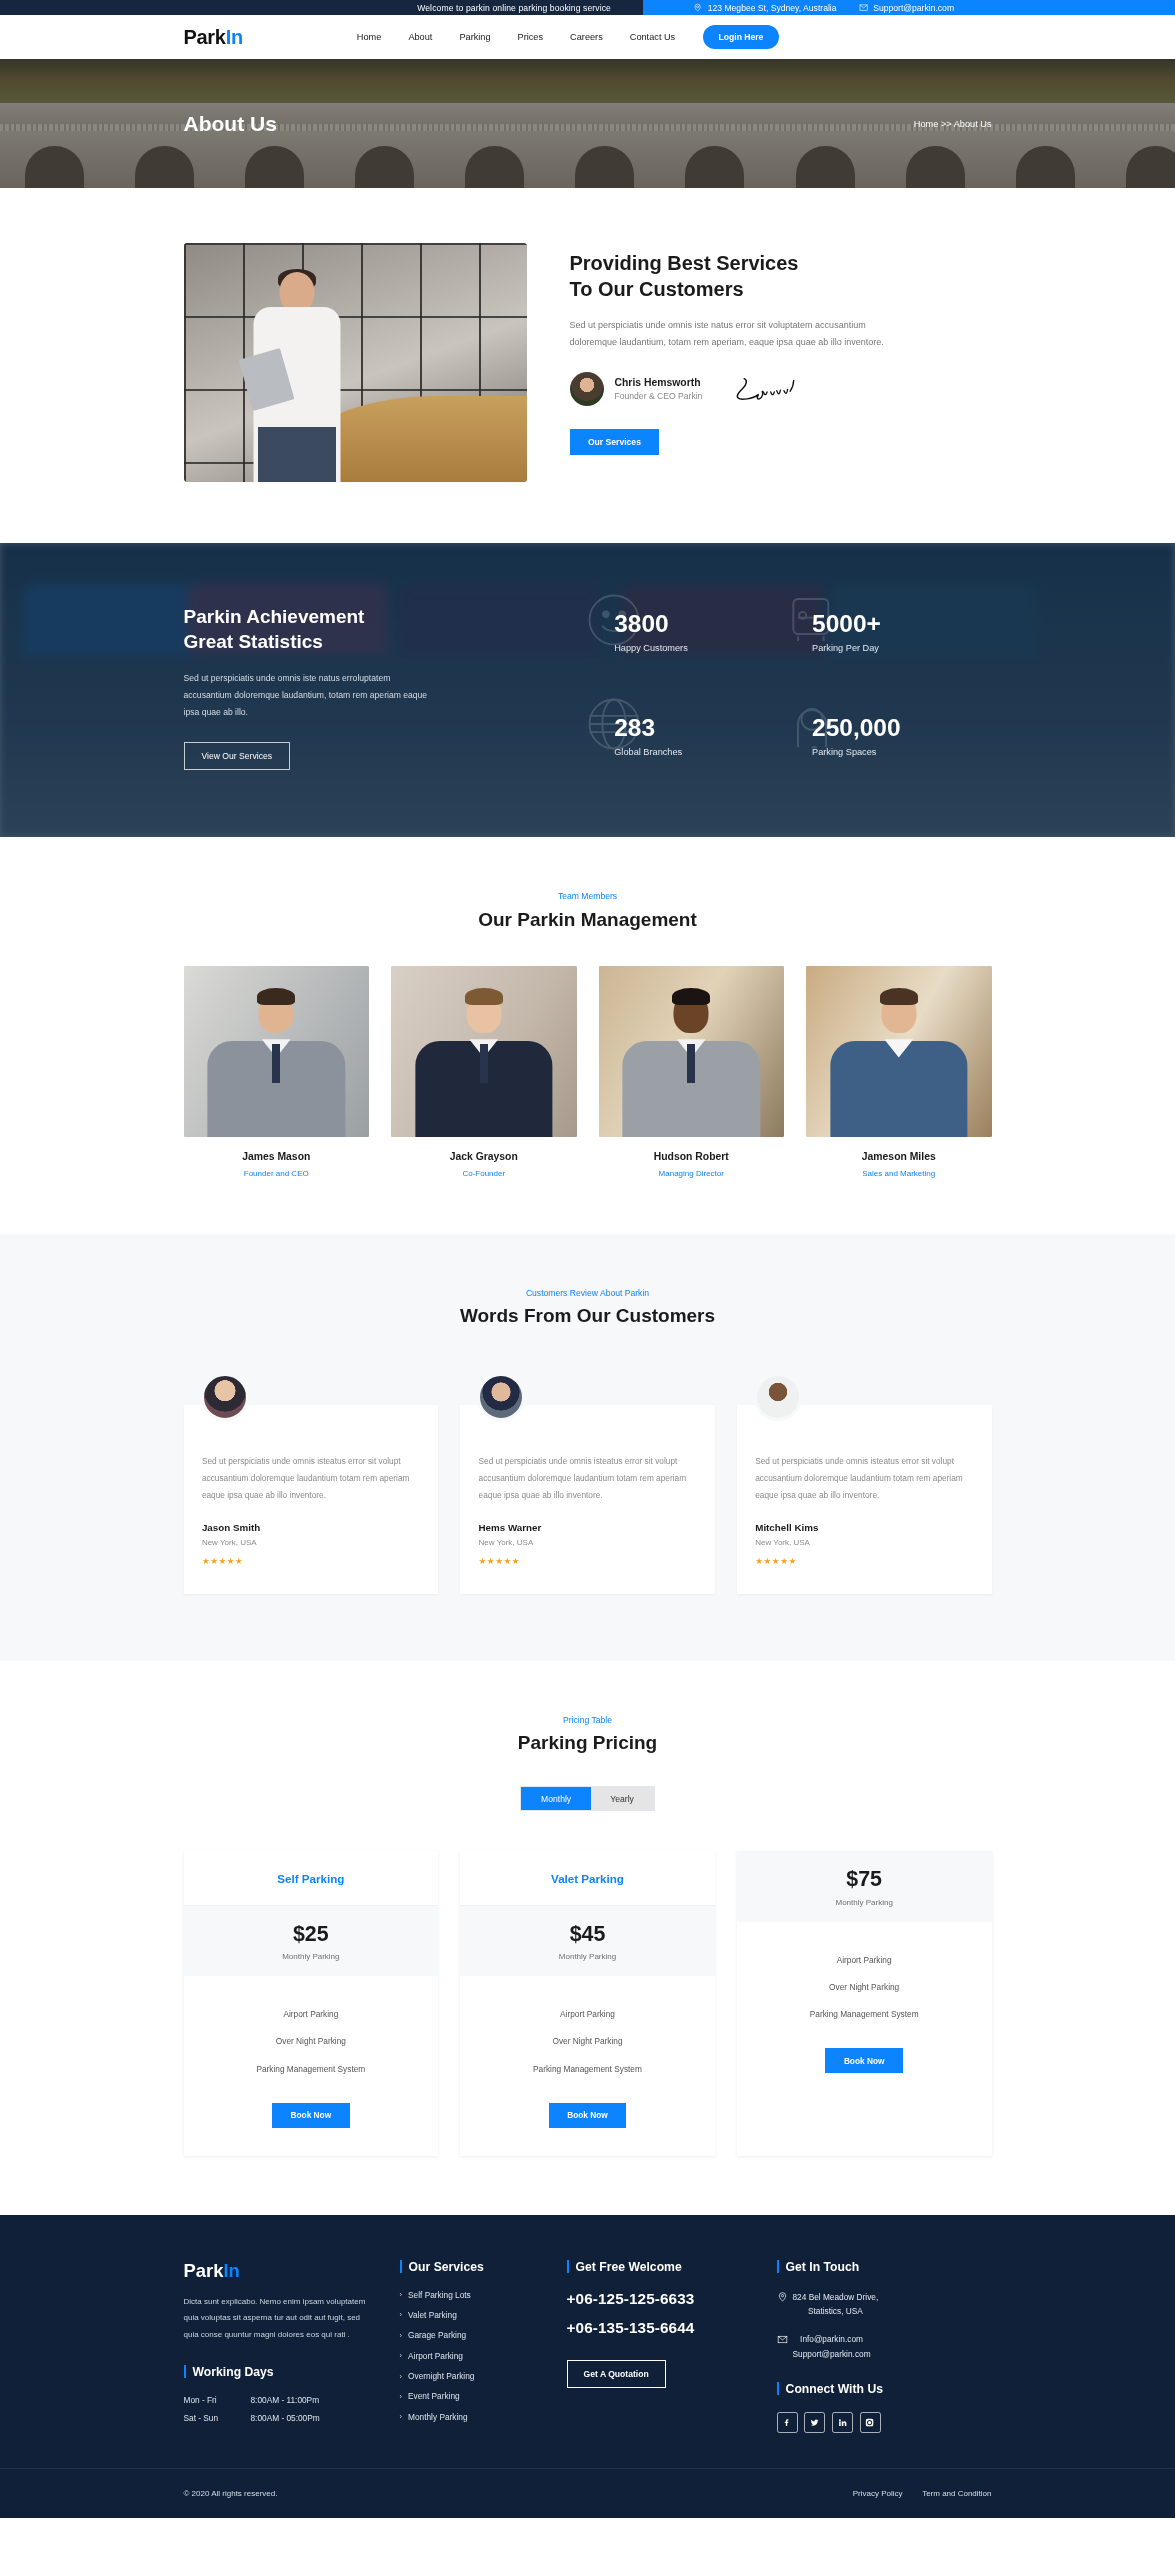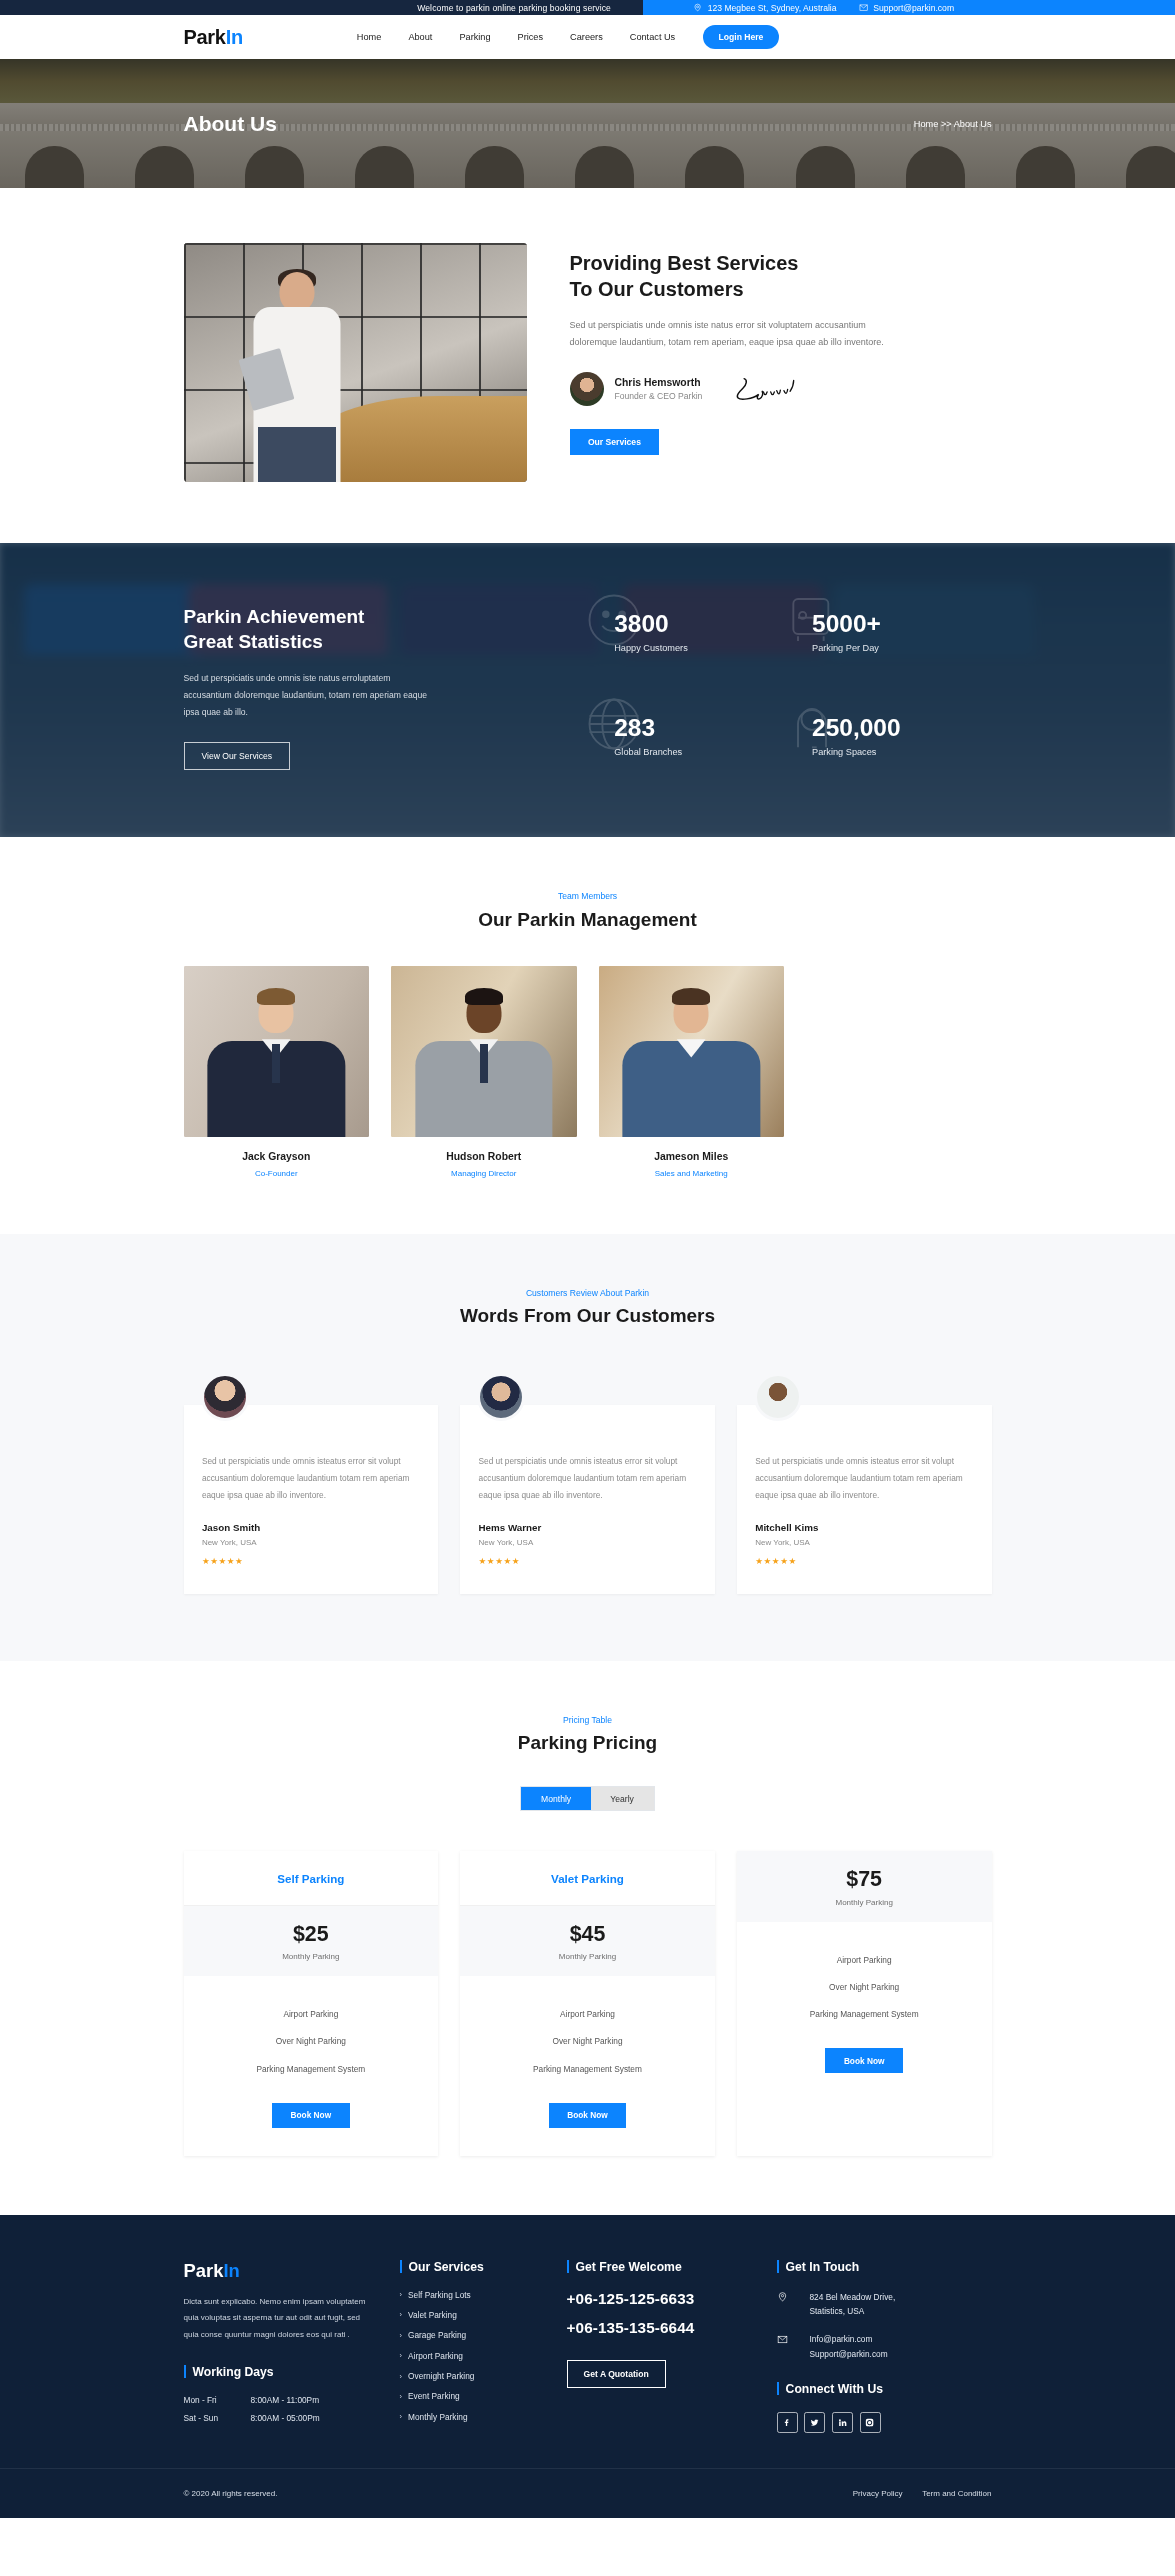--- a/index.html
+++ b/index.html
@@ -193,21 +193,21 @@
   .fhead { display:flex; align-items:center; gap:6.7px; font-size:12.2px; font-weight:bold; margin-bottom:16px; }
   .fbar { width:2.4px; height:13px; background:#0c84fe; display:inline-block; }
   .wd { margin-top:22px; }
   .wd-row { display:flex; font-size:8.3px; color:#dfe5ee; margin-bottom:8px; }
   .wd-row span:first-child { width:67px; }
   .fserv li { list-style:none; font-size:8.3px; color:#dfe5ee; margin-bottom:10.4px; display:flex; gap:6.1px; align-items:center; }
   .chev { color:#cbd4e2; font-size:7.3px; }
   .fphone { font-size:15.3px; font-weight:bold; margin-bottom:11.6px; letter-spacing:0.1px; }
   .btn-quote { border:0.6px solid #fff; background:transparent; color:#fff; padding:8px 16px;
     font-size:8.6px; font-weight:bold; margin-top:11px; cursor:pointer; font-family:"Liberation Sans", sans-serif; }
-  .fcontact { display:flex; gap:22px; margin-bottom:14.7px; align-items:flex-start; }
+  .fcontact { display:flex; gap:5px; margin-bottom:14.7px; align-items:flex-start;text-align:center; }
   .fcontact svg { width:11px; height:11px; stroke:#fff; fill:none; stroke-width:1.5; flex:0 0 11px; margin-top:1.2px; }
   .fcontact .txt { font-size:8.3px; line-height:1.7; color:#e3e9f2; }
   .socials { display:flex; gap:6.7px; margin-top:2.4px; }
   .soc { width:21px; height:21px; border:0.6px solid rgba(255,255,255,.65); border-radius:2.4px;
     display:flex; align-items:center; justify-content:center; cursor:pointer; }
   .soc svg { width:9.2px; height:9.2px; fill:#fff; }
   .copy { border-top:0.6px solid rgba(255,255,255,.08); margin-top:35px; }
   .copy .container { display:flex; justify-content:space-between; align-items:center; height:49px; }
   .copy span { font-size:8px; color:#d8dfe9; }
   .copy .links { display:flex; gap:19.6px; }
@@ -376,20 +376,32 @@
     </div>
   </div>
 </div>
 
 <div class="team">
   <div class="container">
     <div class="eyebrow">Team Members</div>
     <div class="sec-title">Our Parkin Management</div>
     <div class="team-grid">
 
+      <div>
+        <div class="tm-photo">
+          <div class="bgw" style="background:linear-gradient(120deg,#dadad6,#b4b7b8 60%,#9aa0a2)"></div>
+          <div class="suit" style="background:#8c929c"></div>
+          <div class="col"></div>
+            <div class="tie"></div>
+          <div class="hd" style="background:#e0b391"></div>
+          <div class="hr" style="background:#3a2a1e"></div>
+        </div>
+        <div class="tm-name">James Mason</div>
+        <div class="tm-role">Founder and CEO</div>
+      </div>
 
       <div>
         <div class="tm-photo">
           <div class="bgw" style="background:linear-gradient(120deg,#d8cfc6,#c3b7aa 60%,#a79a8d)"></div>
           <div class="suit" style="background:#20283c"></div>
           <div class="col"></div>
             <div class="tie"></div>
           <div class="hd" style="background:#e8c2a2"></div>
           <div class="hr" style="background:#7d5a33"></div>
         </div>

